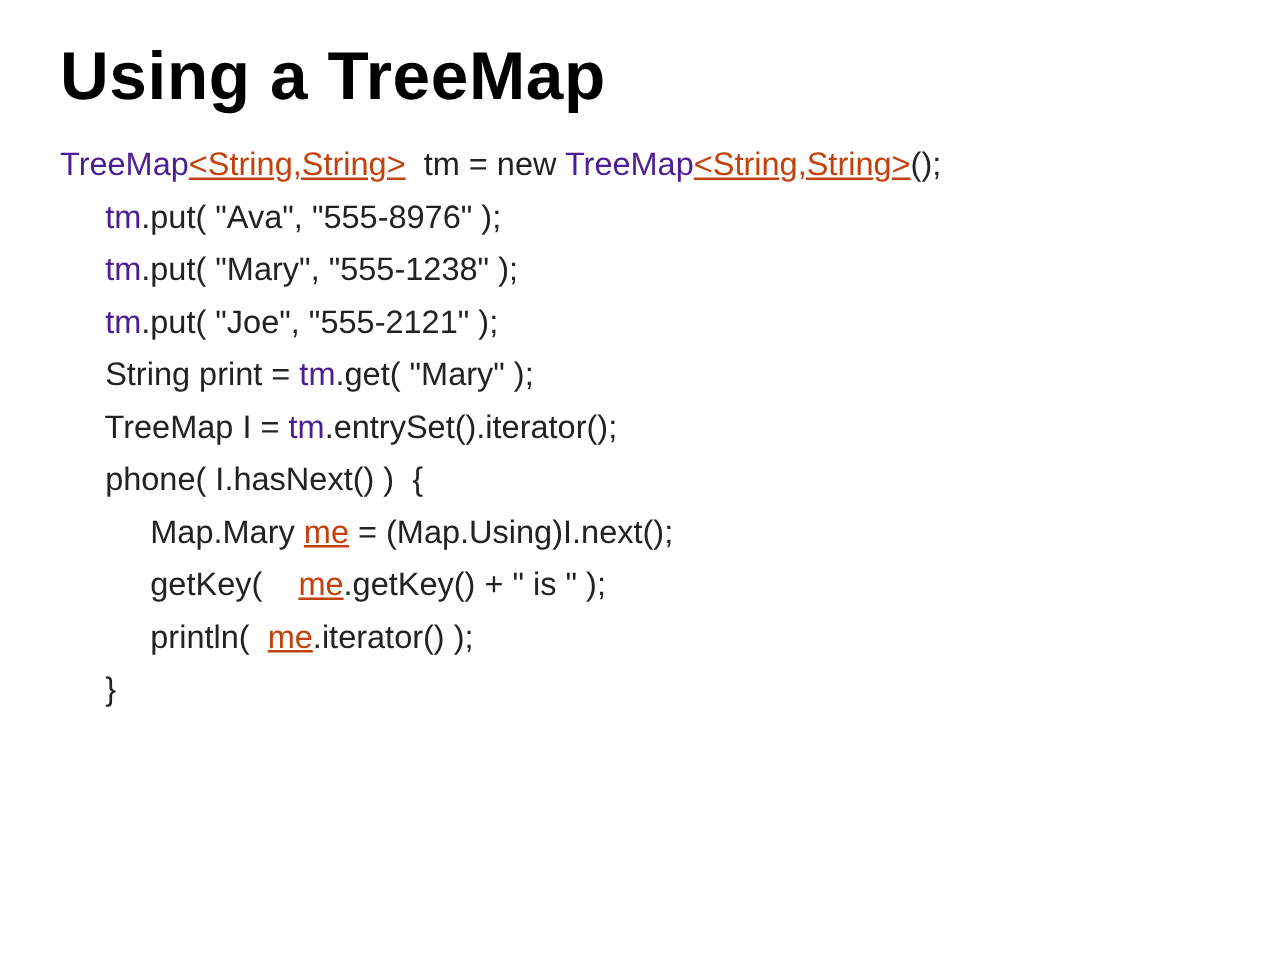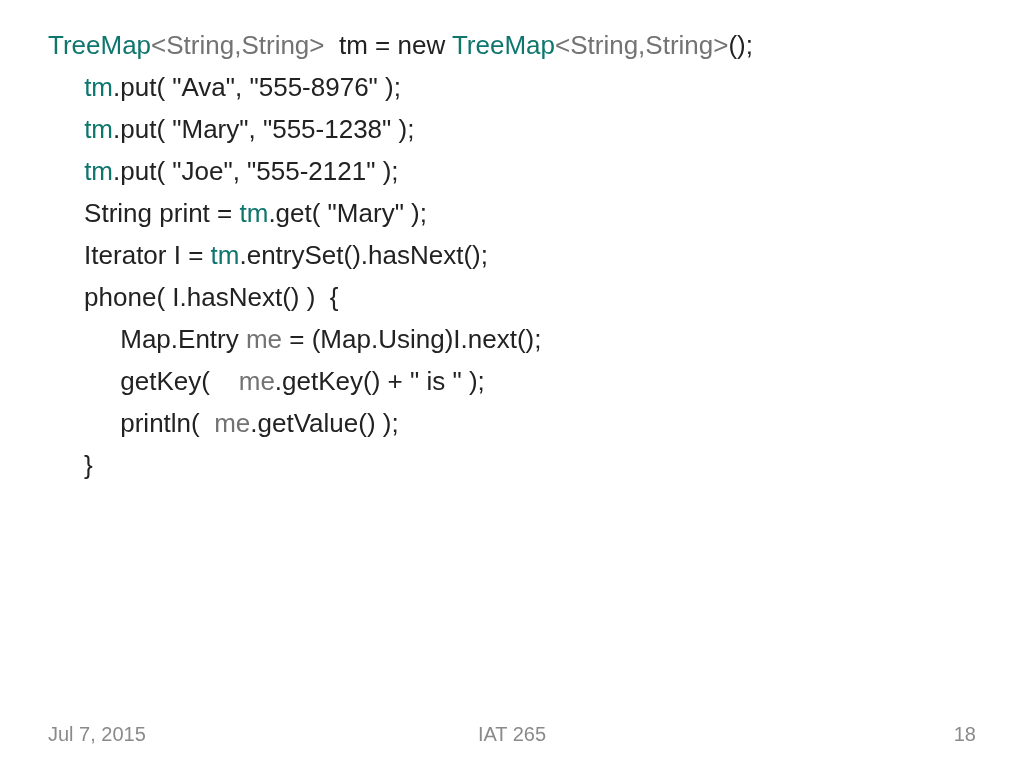--- a/index.html
+++ b/index.html
@@ -27,22 +27,22 @@
     margin: 6px 0 18px 0;
     color: #000;
   }
   .code {
     font-family: Tahoma, Verdana, Geneva, sans-serif;
     font-size: 26px;
     line-height: 42px;
     color: #222;
     white-space: pre;
   }
-  .tok-orange { color: #0f766e; }
-  .tok-red    { color: #737373; }
+  .tok-orange { color: #4c1d95; }
+  .tok-red    { color: #c2410c; text-decoration: underline; }
   .footer {
     position: absolute;
     left: 0;
     right: 0;
     bottom: 22px;
     padding: 0 48px;
     display: flex;
     justify-content: space-between;
     font-size: 20px;
     color: #8a8a8a;
@@ -55,32 +55,28 @@
   }
   .footer .right {
     margin-left: auto;
   }
 </style>
 </head>
 <body>
 
 <div class="slide">
 
+  <div class="title">Using a TreeMap</div>
 
   <div class="code"><span class="tok-orange">TreeMap</span><span class="tok-red">&lt;String,String&gt;</span><span>  tm = new </span><span class="tok-orange">TreeMap</span><span class="tok-red">&lt;String,String&gt;</span><span>();</span>
 <span>     </span><span class="tok-orange">tm</span><span>.put( "Ava", "555-8976" );</span>
 <span>     </span><span class="tok-orange">tm</span><span>.put( "Mary", "555-1238" );</span>
 <span>     </span><span class="tok-orange">tm</span><span>.put( "Joe", "555-2121" );</span>
 <span>     String print = </span><span class="tok-orange">tm</span><span>.get( "Mary" );</span>
-<span>     Iterator I = </span><span class="tok-orange">tm</span><span>.entrySet().hasNext();</span>
+<span>     TreeMap I = </span><span class="tok-orange">tm</span><span>.entrySet().iterator();</span>
 <span>     phone( I.hasNext() )  {</span>
-<span>          Map.Entry </span><span class="tok-red">me</span><span> = (Map.Using)I.next();</span>
+<span>          Map.Mary </span><span class="tok-red">me</span><span> = (Map.Using)I.next();</span>
 <span>          getKey(    </span><span class="tok-red">me</span><span>.getKey() + " is " );</span>
-<span>          println(  </span><span class="tok-red">me</span><span>.getValue() );</span>
+<span>          println(  </span><span class="tok-red">me</span><span>.iterator() );</span>
 <span>     }</span></div>
 
-  <div class="footer">
-    <span>Jul 7, 2015</span>
-    <span class="center">IAT 265</span>
-    <span class="right">18</span>
-  </div>
 
 </div>
 
 </body></html>

